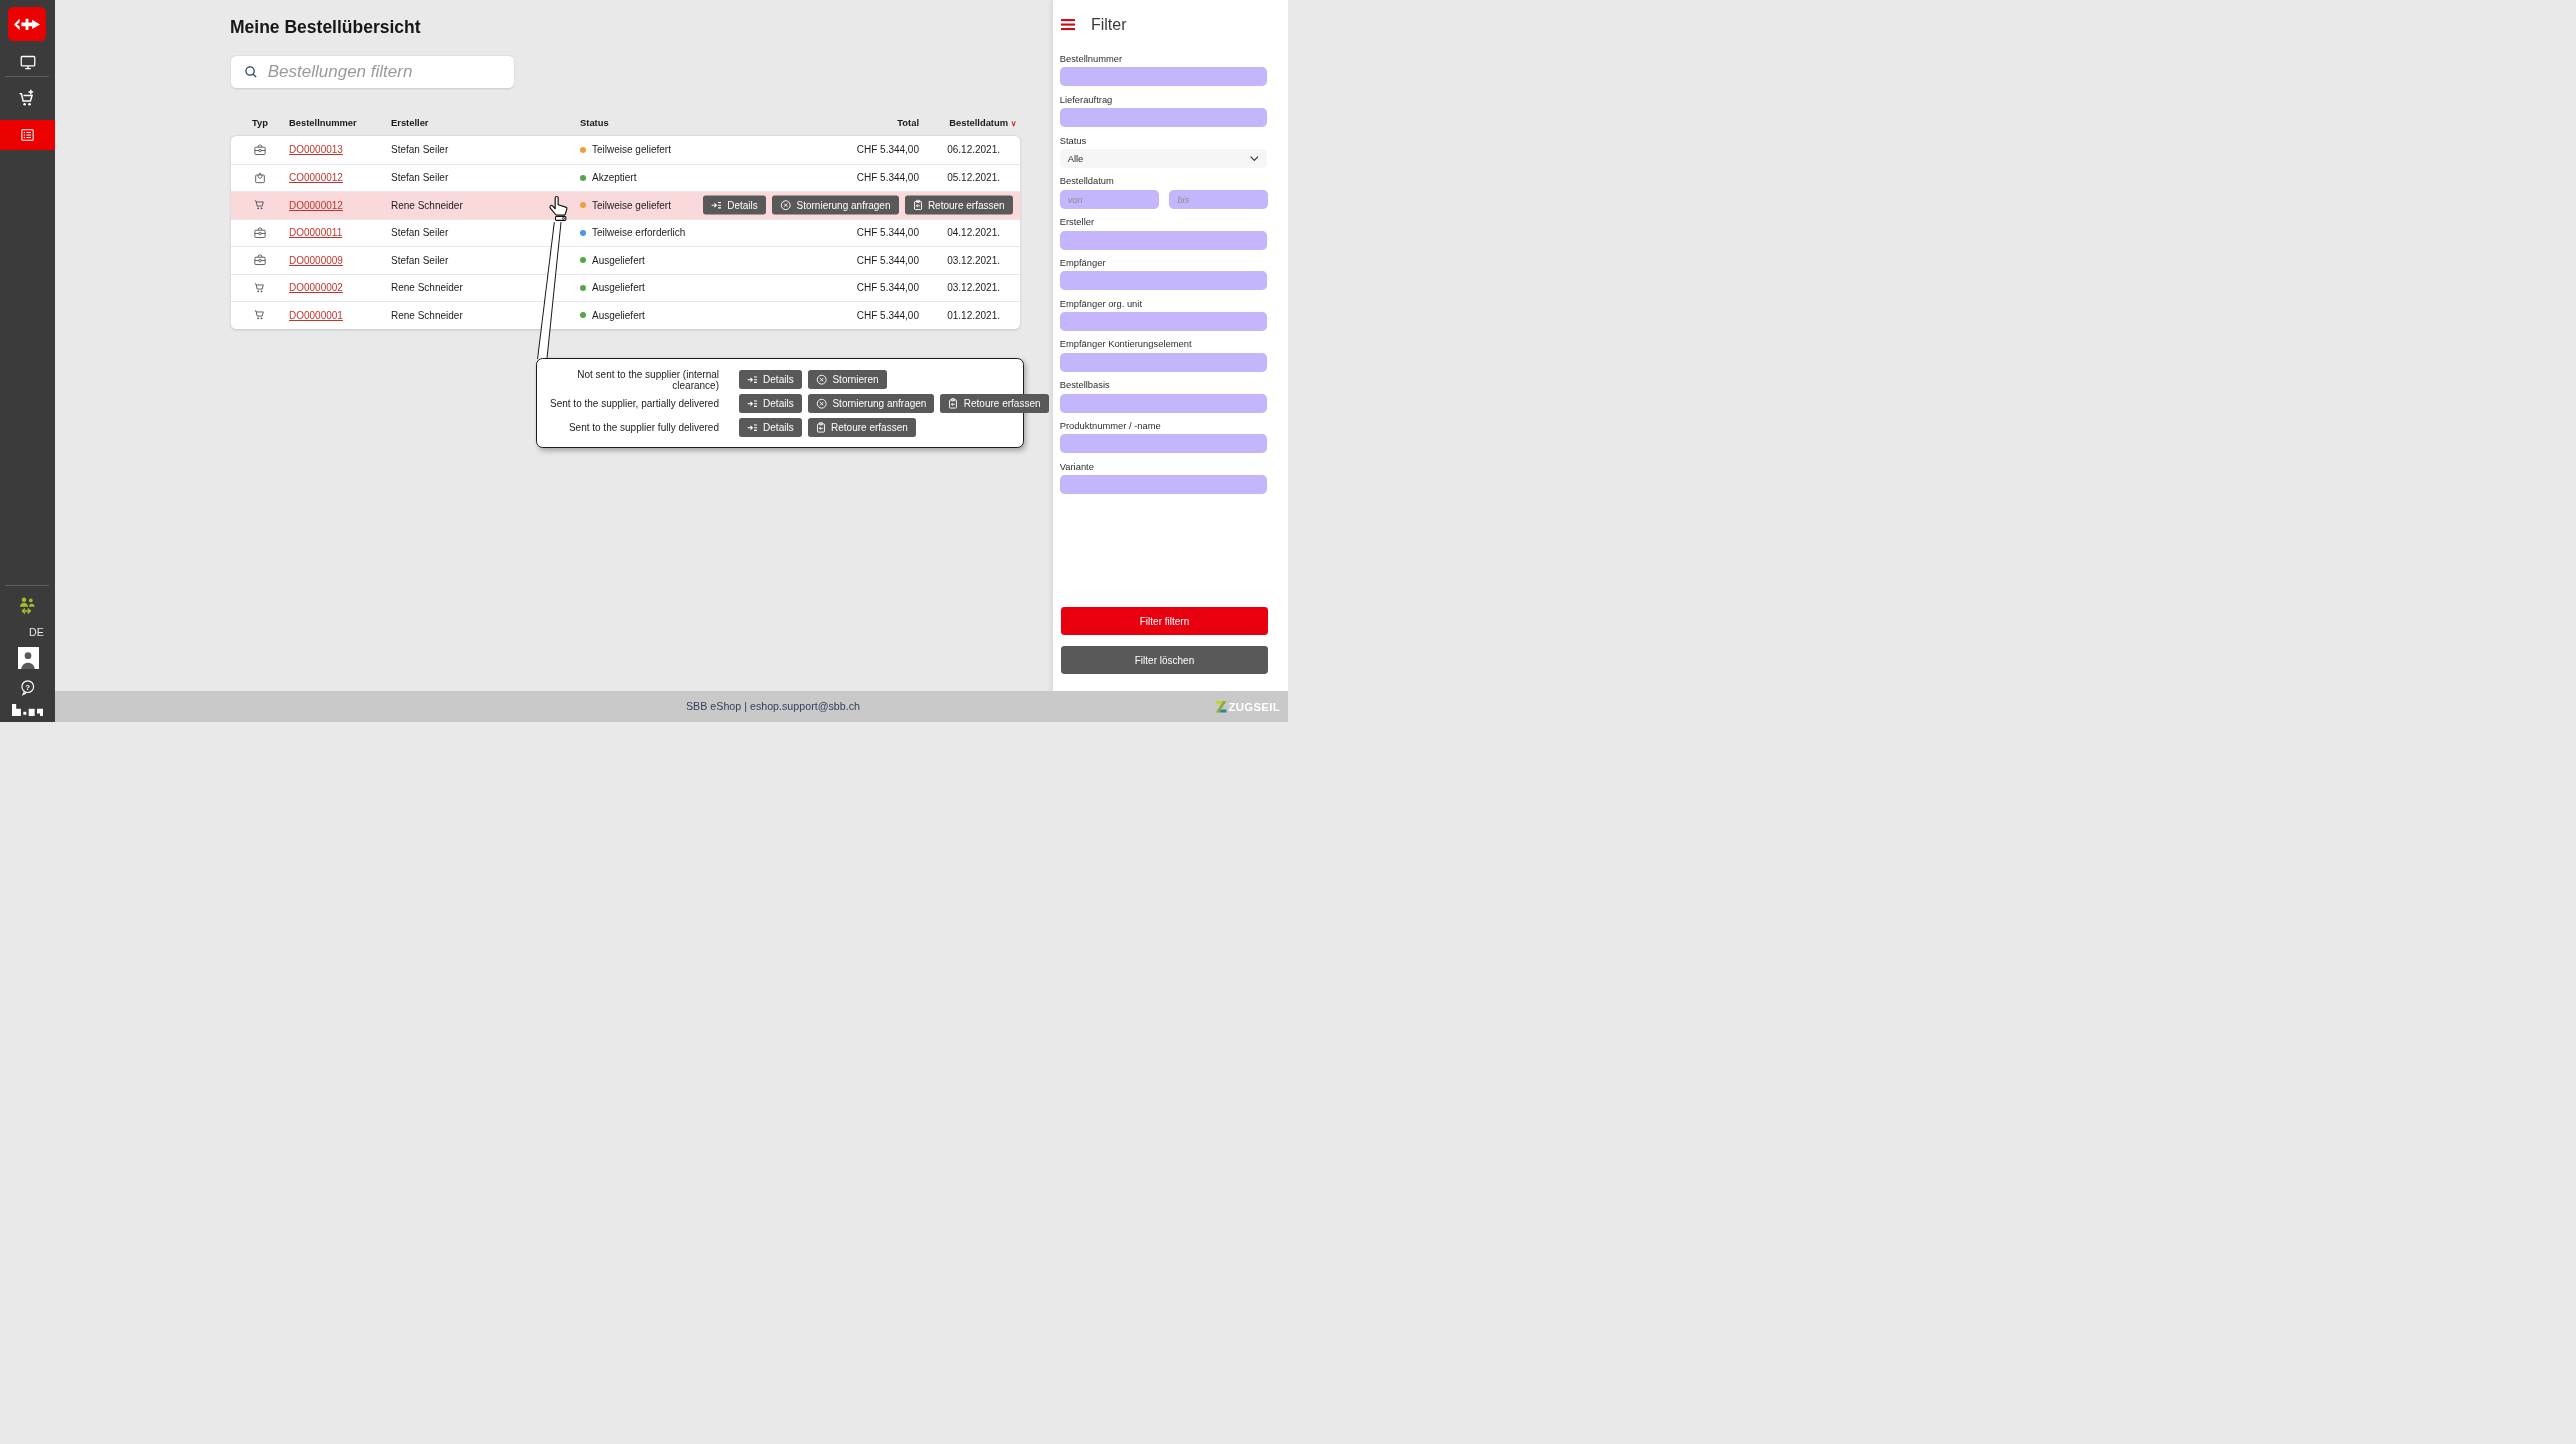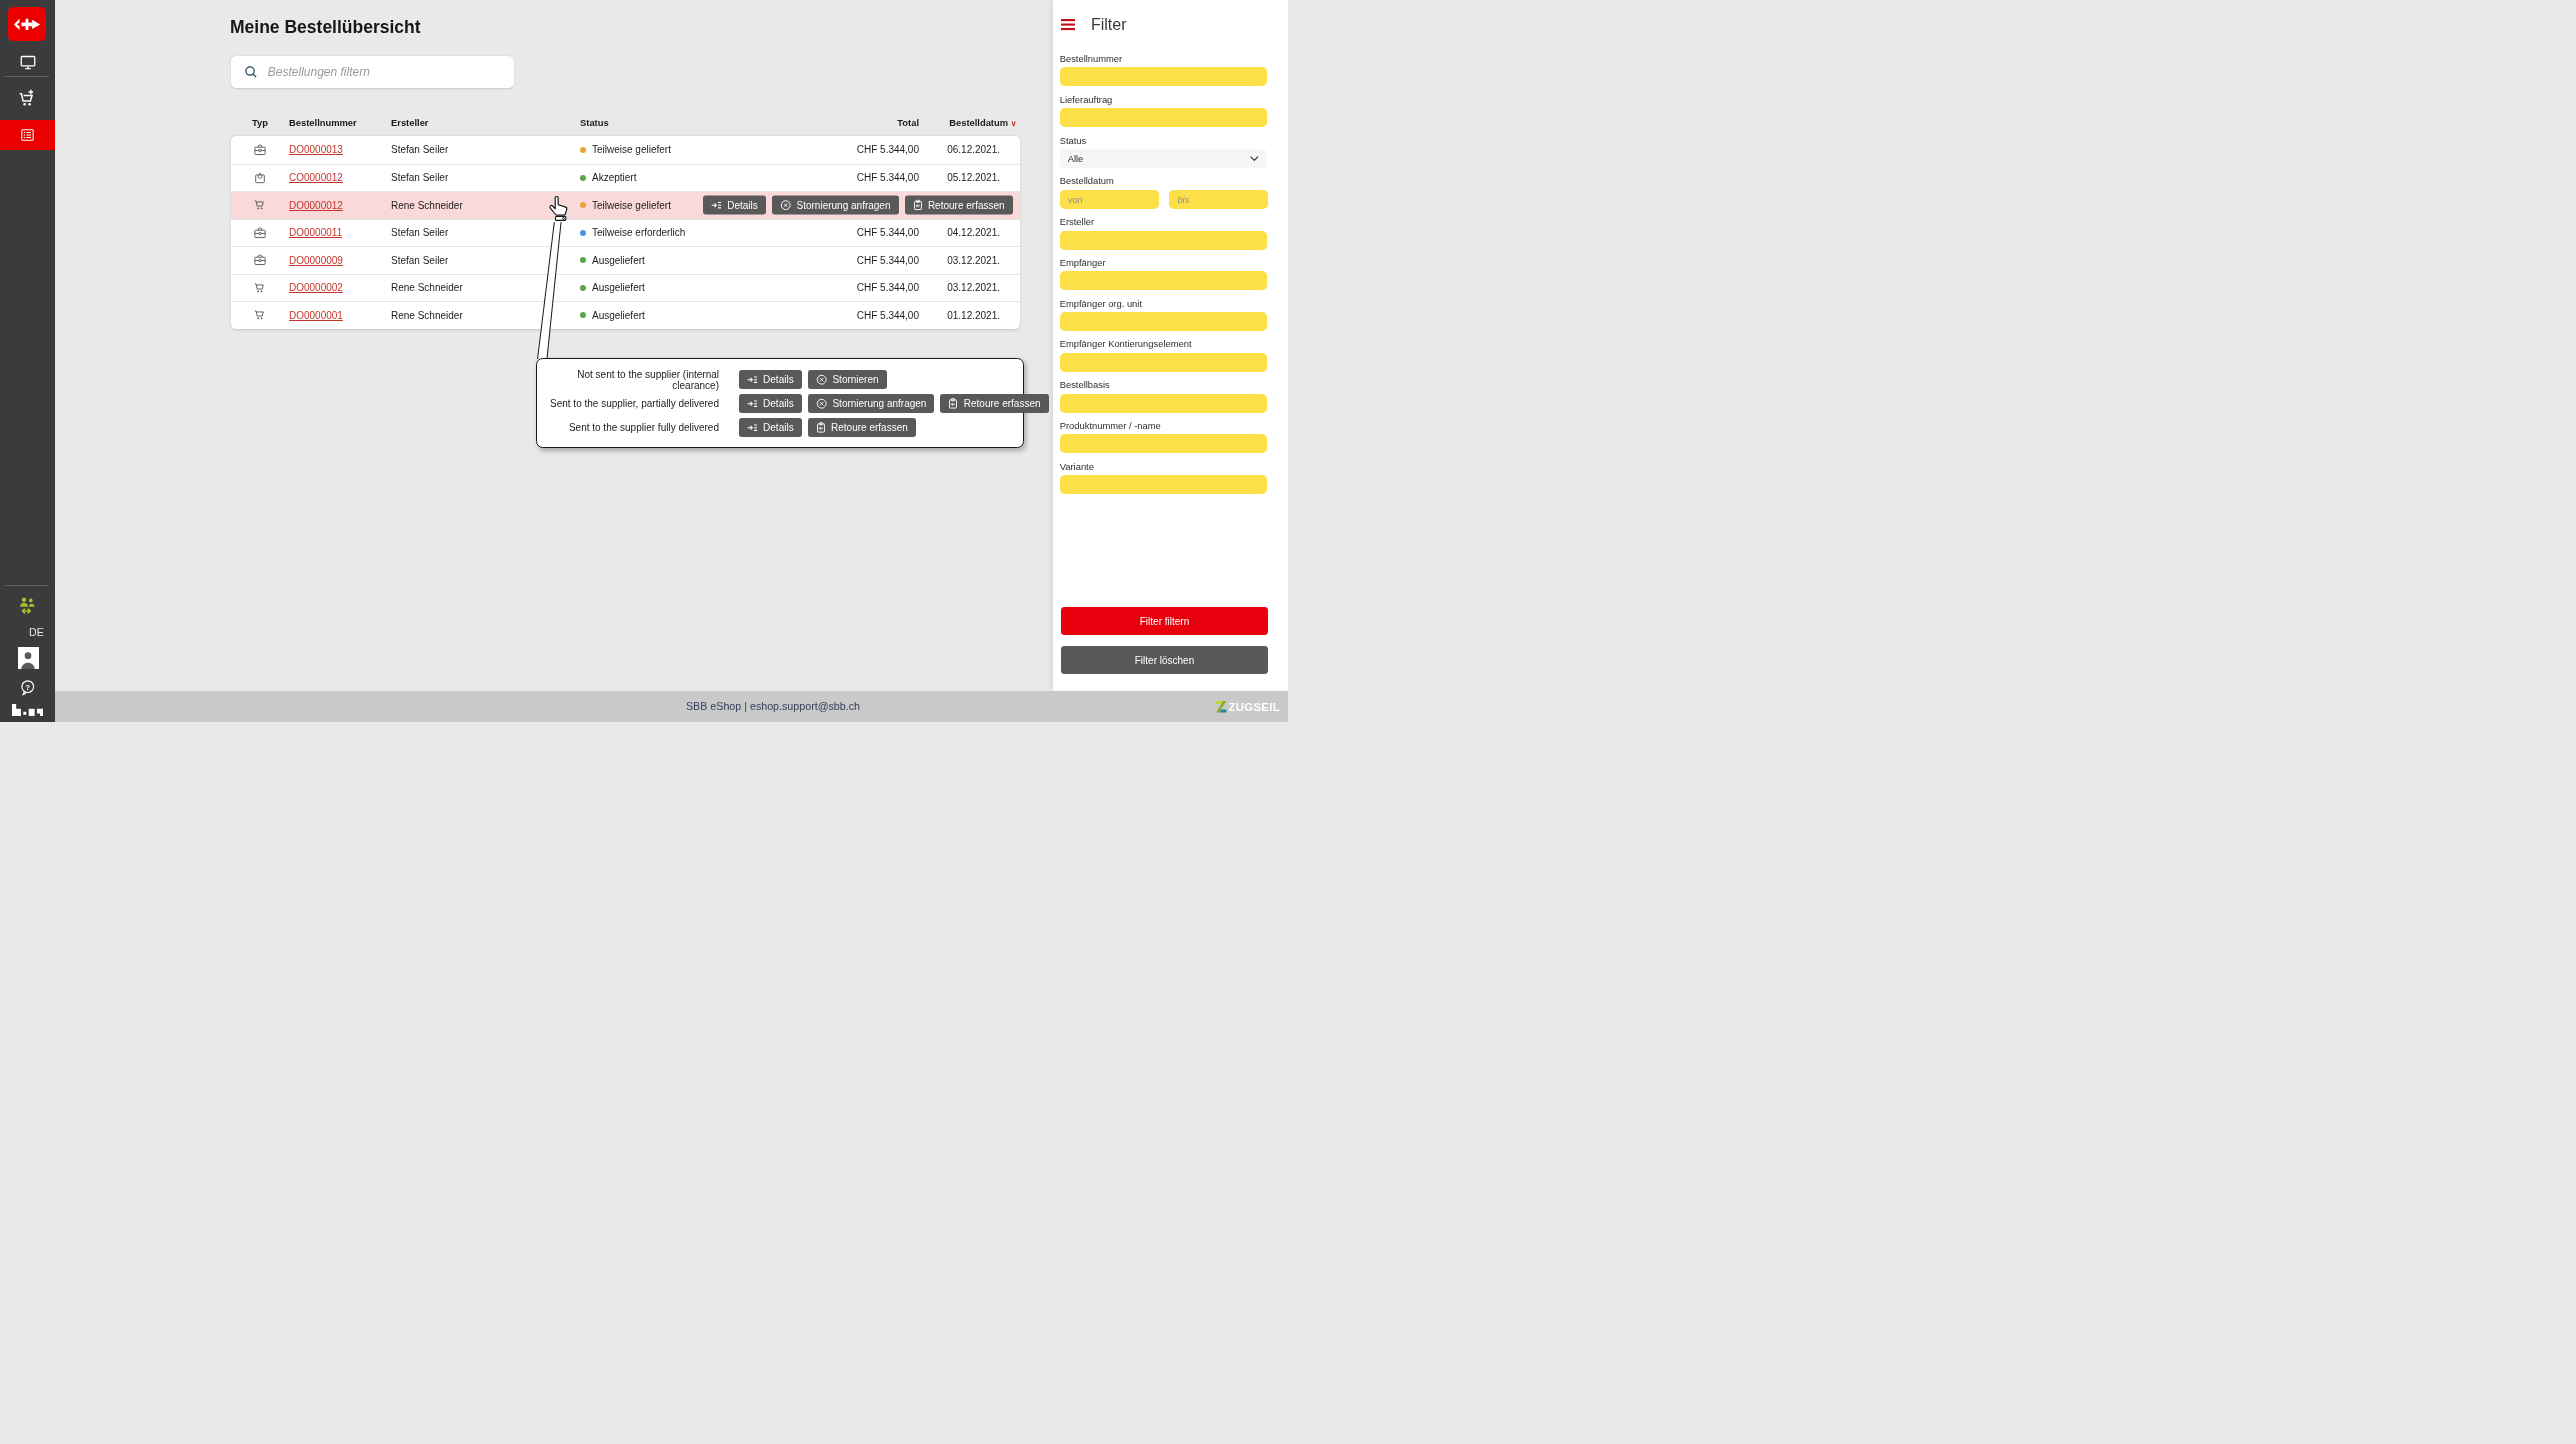--- a/index.html
+++ b/index.html
@@ -14,21 +14,21 @@
   .sb-divider { position:absolute; left:5.4px; width:44px; height:1.3px; background:#5f5f5f; }
   .sb-active { position:absolute; left:0; top:120px; width:55px; height:29.5px; background:#eb0000; display:flex; align-items:center; justify-content:center; cursor:pointer; }
   .sb-lang { position:absolute; left:0; top:626px; width:73px; text-align:center; color:#e8e8e8; font-size:10.7px; cursor:pointer; }
   .avatar-box { position:absolute; left:17.5px; top:647px; width:21px; height:22px; background:#fff; display:flex; align-items:flex-end; justify-content:center; overflow:hidden; cursor:pointer; }
 
   
   .main { position:absolute; left:55px; top:0; right:235px; bottom:31px;text-decoration:underline; }
   .page-title { position:absolute; left:175px; top:17px; font-size:17.5px; font-weight:bold; color:#171717; }
   .searchbox { position:absolute; left:176px; top:56px; width:283px; height:32px; background:#fff; border-radius:5.4px; box-shadow:0 0.7px 2px rgba(0,0,0,.14); display:flex; align-items:center; }
   .searchbox svg { margin-left:13.4px; flex:0 0 auto; }
-  .searchbox input { border:0; outline:none; background:transparent; font-size:12px; margin-left:9.4px; width:215px; color:#333; font-family:"Liberation Sans",sans-serif; }
+  .searchbox input { border:0; outline:none; background:transparent; font-size:17px; margin-left:9.4px; width:215px; color:#333; font-family:"Liberation Sans",sans-serif; }
   .searchbox input::placeholder { font-style:italic; color:#9a9a9a; }
 
   .tgrid { display:grid; grid-template-columns:58px 102px 189px 188px 151px 101px; align-items:center; }
   .thead { position:absolute; left:176px; top:112px; width:789px; height:20px; font-size:9.4px; font-weight:bold; color:#1a1a1a; }
   .thead .c-typ { text-align:center; }
   .thead .c-total { text-align:right; }
   .thead .c-date { text-align:right; padding-right:3.4px; }
   .sort-caret { color:#c5342c; font-size:8px; margin-left:2.7px; font-weight:bold; }
 
   .card { position:absolute; left:176px; top:136px; width:789px; height:193px; background:#fff; border-radius:5.4px; box-shadow:0 0.7px 2.7px rgba(0,0,0,.16); overflow:hidden; z-index:1; }
@@ -54,21 +54,21 @@
   .tt-label { width:182px; text-align:right; font-size:10px; color:#1c1c1c; flex:0 0 auto; }
   .tt-buttons { margin-left:20px; display:flex; gap:6px; }
 
   
   .fpanel { position:absolute; left:1053px; top:0; width:235px; height:691px; background:#fff; box-shadow:-2px 0 4.7px rgba(0,0,0,.08); z-index:10; padding-left:6.7px; }
   .fp-head { display:flex; align-items:center; gap:16px; margin-top:16px; margin-left:1.3px; }
   .fp-title { font-size:16px; color:#3a3a3a; }
   .fp-groups { margin-top:19px; width:207px; }
   .fgroup { margin-bottom:7.4px; }
   .fgroup label { display:block; font-size:9.4px; color:#2e2e2e; margin-bottom:3.4px; }
-  .finput { width:207px; height:19px; background:#fde047; border:0; border-radius:4.7px; padding:0 8px; font-size:9.4px; color:#333; font-family:"Liberation Sans",sans-serif; outline:none; }
+  .finput { width:207px; height:19px; background:#c4b5fd; border:0; border-radius:4.7px; padding:0 8px; font-size:9.4px; color:#333; font-family:"Liberation Sans",sans-serif; outline:none; }
   .finput::placeholder { font-style:italic; color:#8f8f8f; }
   .fselect { width:207px; height:19px; background:#f6f6f6; border-radius:4.7px; display:flex; align-items:center; justify-content:space-between; padding:0 8px; font-size:9.4px; color:#2e2e2e; cursor:pointer; }
   .frange { display:flex; gap:10.7px; width:207px; }
   .frange .finput { width:99px; }
   .fp-btn { position:absolute; left:8px; width:207px; height:28px; border:0; border-radius:3.4px; color:#fff; font-size:10px; cursor:pointer; font-family:"Liberation Sans",sans-serif; }
   .fp-apply { top:607px; background:#e8000e; }
   .fp-clear { top:646px; background:#595959; }
 
   
   .footer { position:absolute; left:55px; right:0; top:691px; height:31px; background:#c9c9c9; z-index:20; }

